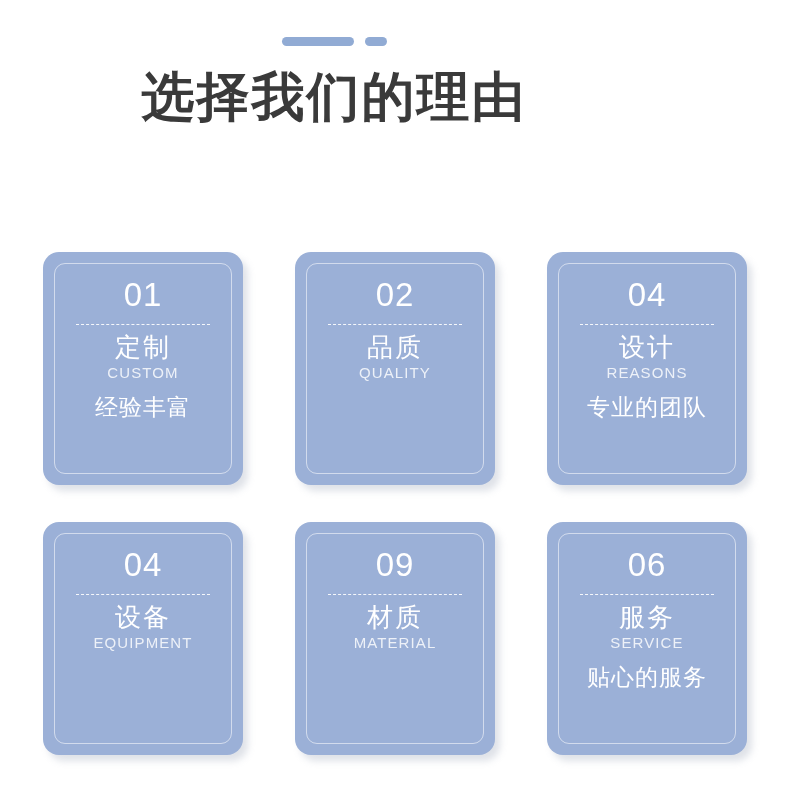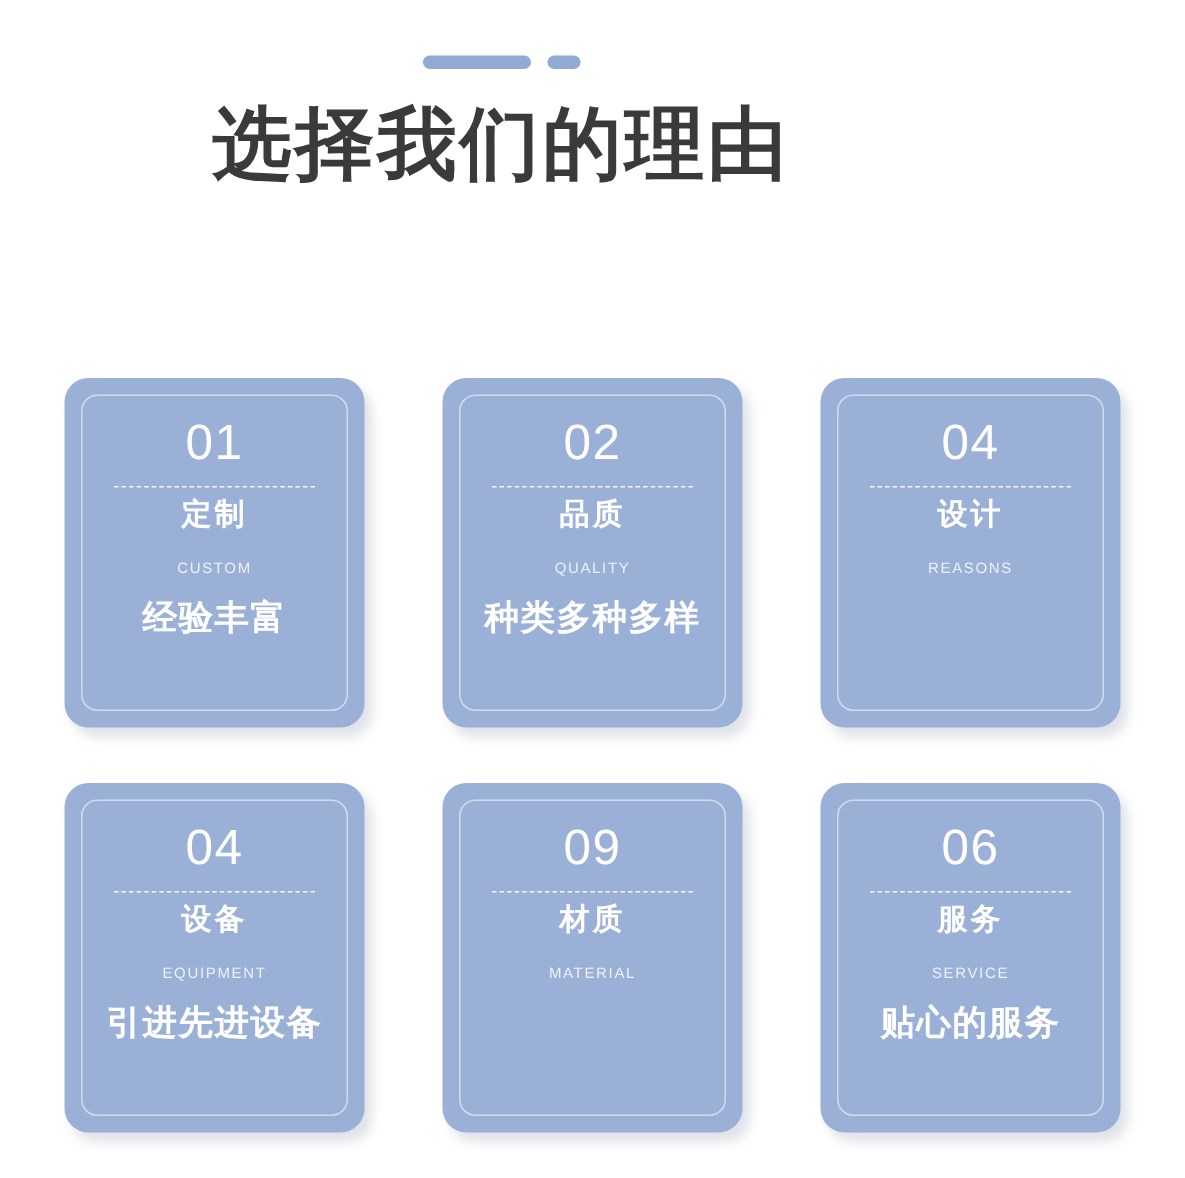--- a/index.html
+++ b/index.html
@@ -117,44 +117,44 @@
 
   .card-divider {
     width: 134px;
     height: 0;
     border-top: 1.5px dashed rgba(255, 255, 255, 0.9);
     margin-top: 13px;
     margin-bottom: 7px;
   }
 
   .card-cn {
-    font-size: 20px;
+    font-size: 26px;
     color: #ffffff;
     letter-spacing: 2px;
     line-height: 1.18;
-    font-weight: bold;
+    font-weight: normal;
   }
 
   .card-en {
-    font-size: 10px;
+    font-size: 15px;
     color: rgba(255, 255, 255, 0.82);
     letter-spacing: 1.1px;
-    margin-top: 18px;
+    margin-top: 1px;
     line-height: 1.2;
   }
 
   .card-desc {
     font-size: 23px;
     color: #ffffff;
     letter-spacing: 1px;
     line-height: 1.35;
     margin-top: 10px;
     text-align: center;
     max-width: 158px;
-    font-weight: bold;
+    font-weight: normal;
   }
 </style>
 </head>
 <body>
 
 <div class="page">
 
   <div class="header">
     <div class="dashes">
       <span class="dash-long"></span>
@@ -174,40 +174,39 @@
         <div class="card-desc">经验丰富</div>
       </div>
     </div>
 
     <div class="card">
       <div class="card-inner">
         <div class="card-num">02</div>
         <div class="card-divider"></div>
         <div class="card-cn">品质</div>
         <div class="card-en">QUALITY</div>
-        <div class="card-desc">种类多种多样</div>
       </div>
     </div>
 
     <div class="card">
       <div class="card-inner">
         <div class="card-num">04</div>
         <div class="card-divider"></div>
         <div class="card-cn">设计</div>
         <div class="card-en">REASONS</div>
+        <div class="card-desc">专业的团队</div>
       </div>
     </div>
 
     <div class="card">
       <div class="card-inner">
         <div class="card-num">04</div>
         <div class="card-divider"></div>
         <div class="card-cn">设备</div>
         <div class="card-en">EQUIPMENT</div>
-        <div class="card-desc">引进先进设备</div>
       </div>
     </div>
 
     <div class="card">
       <div class="card-inner">
         <div class="card-num">09</div>
         <div class="card-divider"></div>
         <div class="card-cn">材质</div>
         <div class="card-en">MATERIAL</div>
       </div>

